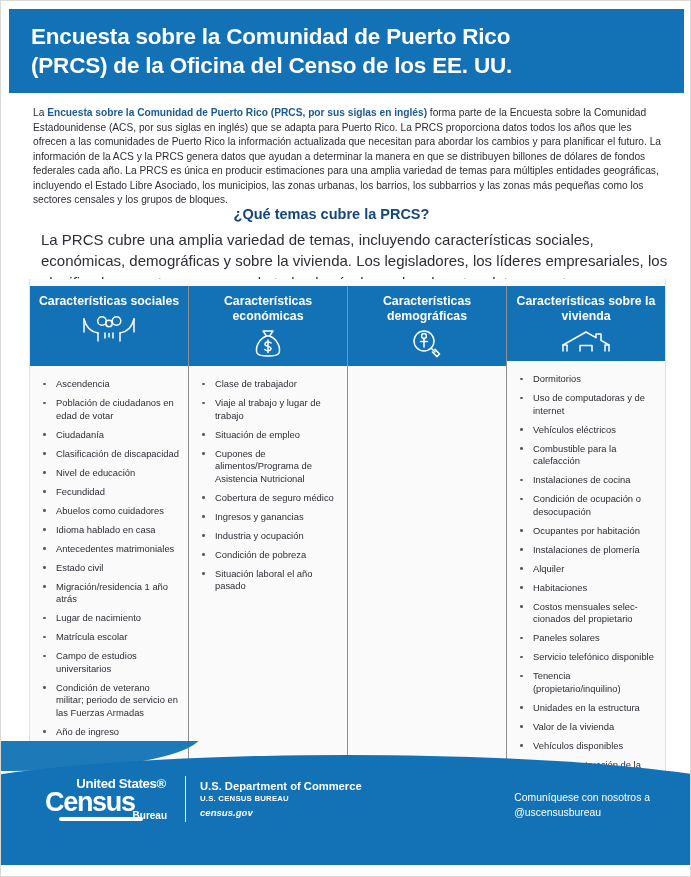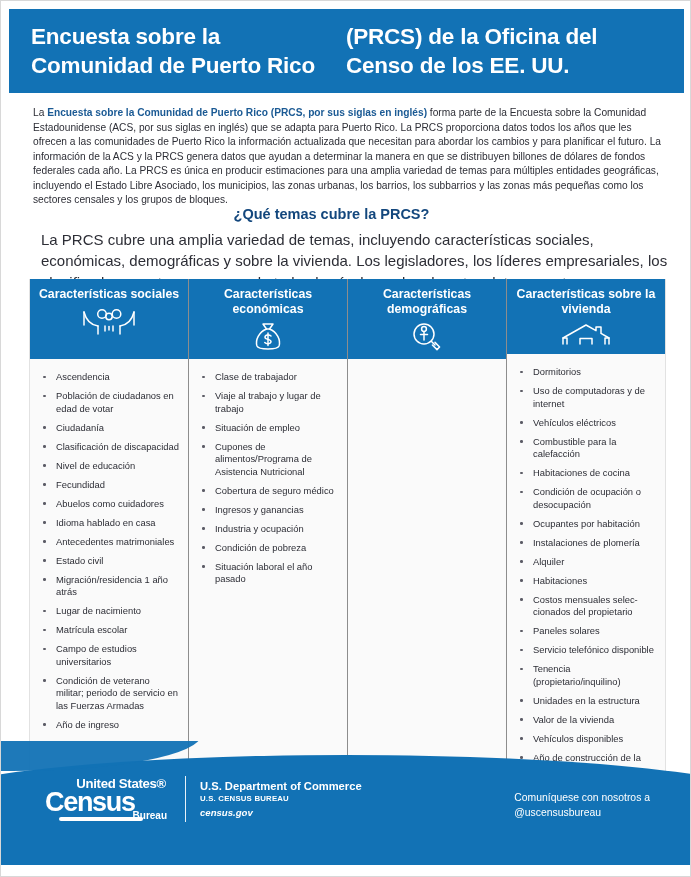--- a/index.html
+++ b/index.html
@@ -21,24 +21,23 @@
 
   
   .title-banner {
     position: absolute;
     left: 8px;
     top: 8px;
     width: 675px;
     height: 84px;
     background: #1272b5;
     display: flex;
-    flex-direction: row;
+    flex-direction: column;
     justify-content: center;
     padding: 0 22px;
-    align-items: center;
   }
   .title-line {
     color: #ffffff;
     font-size: 22.5px;
     font-weight: bold;
     line-height: 1.30;
     letter-spacing: -0.2px;
   }
 
   
@@ -86,20 +85,21 @@
     background: #fafafa;
     border: 1px solid #e2e2e2;
     border-top: none;
   }
   .col {
     flex: 1 1 0;
     display: flex;
     flex-direction: column;
     border-right: 1px solid #8d8d8d;
     min-width: 0;
+    margin-top: 7px;
   }
   .col:last-child { border-right: none; }
 
   .col-head {
     background: #1272b5;
     height: 80px;
     padding-top: 8px;
     display: flex;
     flex-direction: column;
     align-items: center;
@@ -362,21 +362,21 @@
             <path d="M20 22 L20 16.5 L32 16.5 L32 22"></path>
           </svg>
         </div>
       </div>
       <div class="col-body">
         <ul class="items">
           <li>Dormitorios</li>
           <li>Uso de computadoras y de internet</li>
           <li>Vehículos eléctricos</li>
           <li>Combustible para la calefacción</li>
-          <li>Habitaciones de cocina</li>
+          <li>Instalaciones de cocina</li>
           <li>Condición de ocupación o desocupación</li>
           <li>Ocupantes por habitación</li>
           <li>Instalaciones de plomería</li>
           <li>Alquiler</li>
           <li>Habitaciones</li>
           <li>Costos mensuales selec-cionados del propietario</li>
           <li>Paneles solares</li>
           <li>Servicio telefónico disponible</li>
           <li>Tenencia (propietario/inquilino)</li>
           <li>Unidades en la estructura</li>

